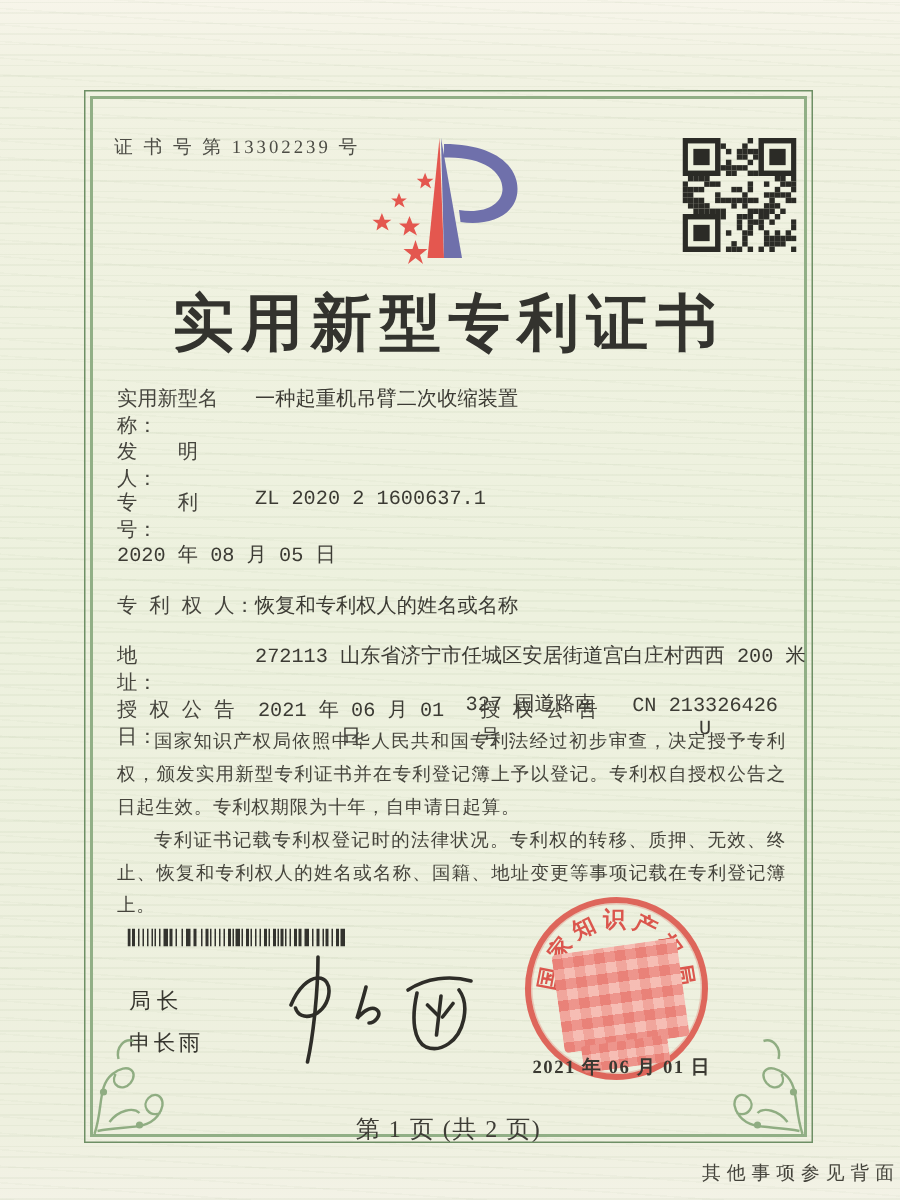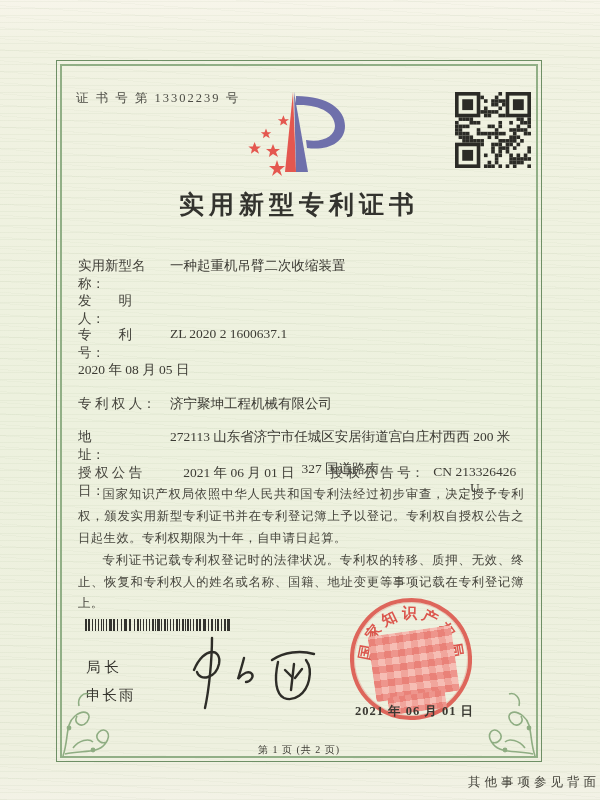--- a/index.html
+++ b/index.html
@@ -28,23 +28,23 @@
   }
 
   .abs { position:absolute; }
 
   .cert-no {
     left:76px; top:90px; font-size:12.5px; color:#4c4c45; letter-spacing:2px;
   }
 
   .title {
     left:56px; top:188px; width:486px; text-align:center;
-    font-size:25px; font-weight:600; color:#33332e; letter-spacing:5px;
-  }
-  .row { position:absolute; left:78px; display:flex; font-size:13.5px; color:#403f38; }
+    font-size:41px; font-weight:600; color:#33332e; letter-spacing:5px;
+  }
+  .row { position:absolute; left:78px; display:flex; font-size:13.5px; color:#403f38;font-family:Liberation Mono, monospace; }
   .row .label { width:92px; flex:0 0 92px; color:#45443d; }
   .row .value { color:#3c3b34;text-align:center; }
   .addr-l2 { margin-top:14px; }
 
   .paras { left:78px; top:484px; width:446px; }
   .paras p {
     font-size:12.3px; color:#45443c; line-height:1.78; text-align:justify;
     text-indent:2em; letter-spacing:0.5px;
   }
 
@@ -73,21 +73,21 @@
     position:absolute; left:32px; top:96px; width:58px; height:18px; border-radius:2px;
     background:
       repeating-linear-gradient(0deg, rgba(231,110,102,0.55) 0 6px, rgba(246,180,172,0.45) 6px 12px),
       repeating-linear-gradient(90deg, #ec9a8f 0 6px, #f6c5bb 6px 12px);
   }
   .seal-date {
     left:352px; top:703px; width:125px; text-align:center;
     font-size:12.5px; color:#3a3932; font-weight:600; letter-spacing:1px;
   }
 
-  .page-no { left:56px; top:743px; width:486px; text-align:center; font-size:10px; color:#3e3d36; letter-spacing:1px; }
+  .page-no { left:56px; top:743px; width:486px; text-align:center; font-size:16px; color:#3e3d36; letter-spacing:1px; }
   .back-note { left:0; top:774px; width:600px; text-align:right; font-size:12.5px; color:#43423a; letter-spacing:4px; }
 
   .logo-svg { left:233px; top:88px; }
   .qr-svg { left:455px; top:92px; }
   .corner-svg { pointer-events:none; }
 </style>
 </head>
 <body>
 
 <div class="page">
@@ -269,21 +269,21 @@
   </div>
   <div class="row" style="top:326px">
     <span class="label">专　　利　　号：</span>
     <span class="value">ZL 2020 2 1600637.1</span>
   </div>
   <div class="row" style="top:361px">
     <span class="value">2020 年 08 月 05 日</span>
   </div>
   <div class="row" style="top:395px">
     <span class="label">专 利 权 人：</span>
-    <span class="value">济宁聚坤工程机械有限公司</span>
+    <span class="value">恢复和专利权人的姓名或名称</span>
   </div>
   <div class="row" style="top:428px">
     <span class="label">地　　　　址：</span>
     <span class="value">
       <span style="display:block">272113 山东省济宁市任城区安居街道宫白庄村西西 200 米</span>
       <span class="addr-l2" style="display:block">327 国道路南</span>
     </span>
   </div>
   <div class="row" style="top:464px; width:444px">
     <span class="label">授 权 公 告 日：</span>

